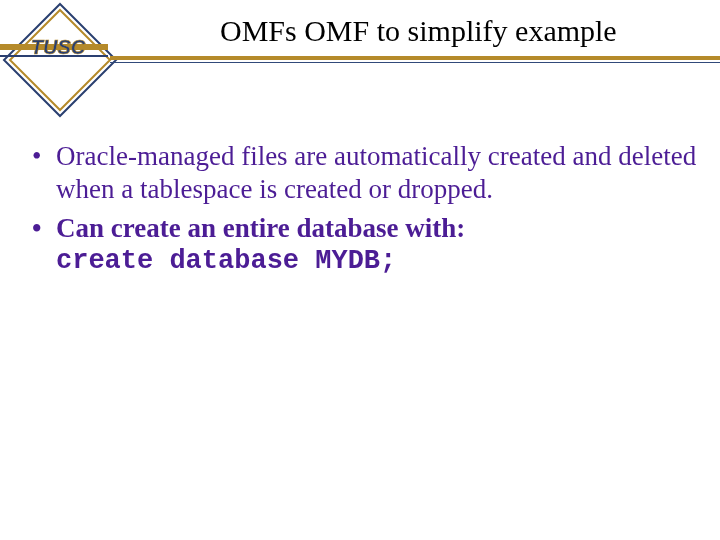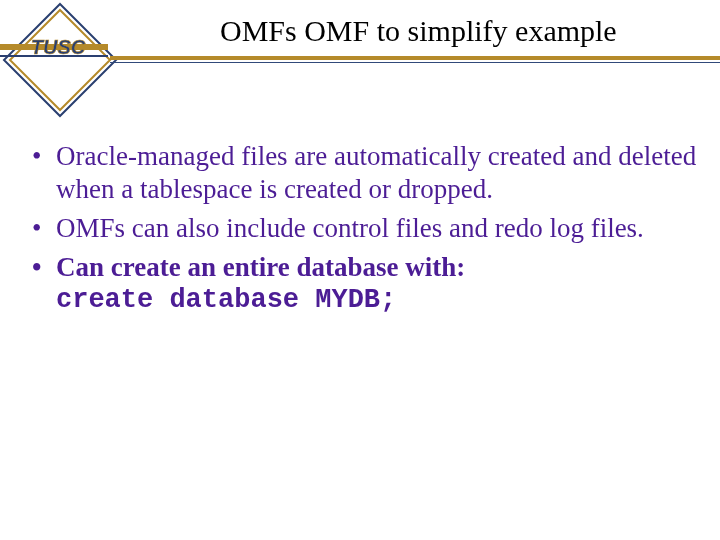--- a/index.html
+++ b/index.html
@@ -95,21 +95,20 @@
     </svg>
   </div>
   <div class="title">OMFs OMF to simplify example</div>
   <div class="rule-gold"></div>
   <div class="rule-navy"></div>
 </div>
 
 <div class="content">
   <ul class="bullets">
     <li>Oracle-managed files are automatically created and deleted when a tablespace is created or dropped.</li>
-    <li>OMFs can also include control files and redo log files.</li>
   </ul>
   <ul class="bullets group2">
     <li>
       <span>Can create an entire database with:</span>
       <div class="code code-line" style="padding-left:0;">create database MYDB;</div>
     </li>
   </ul>
 </div>
 
 </body></html>

